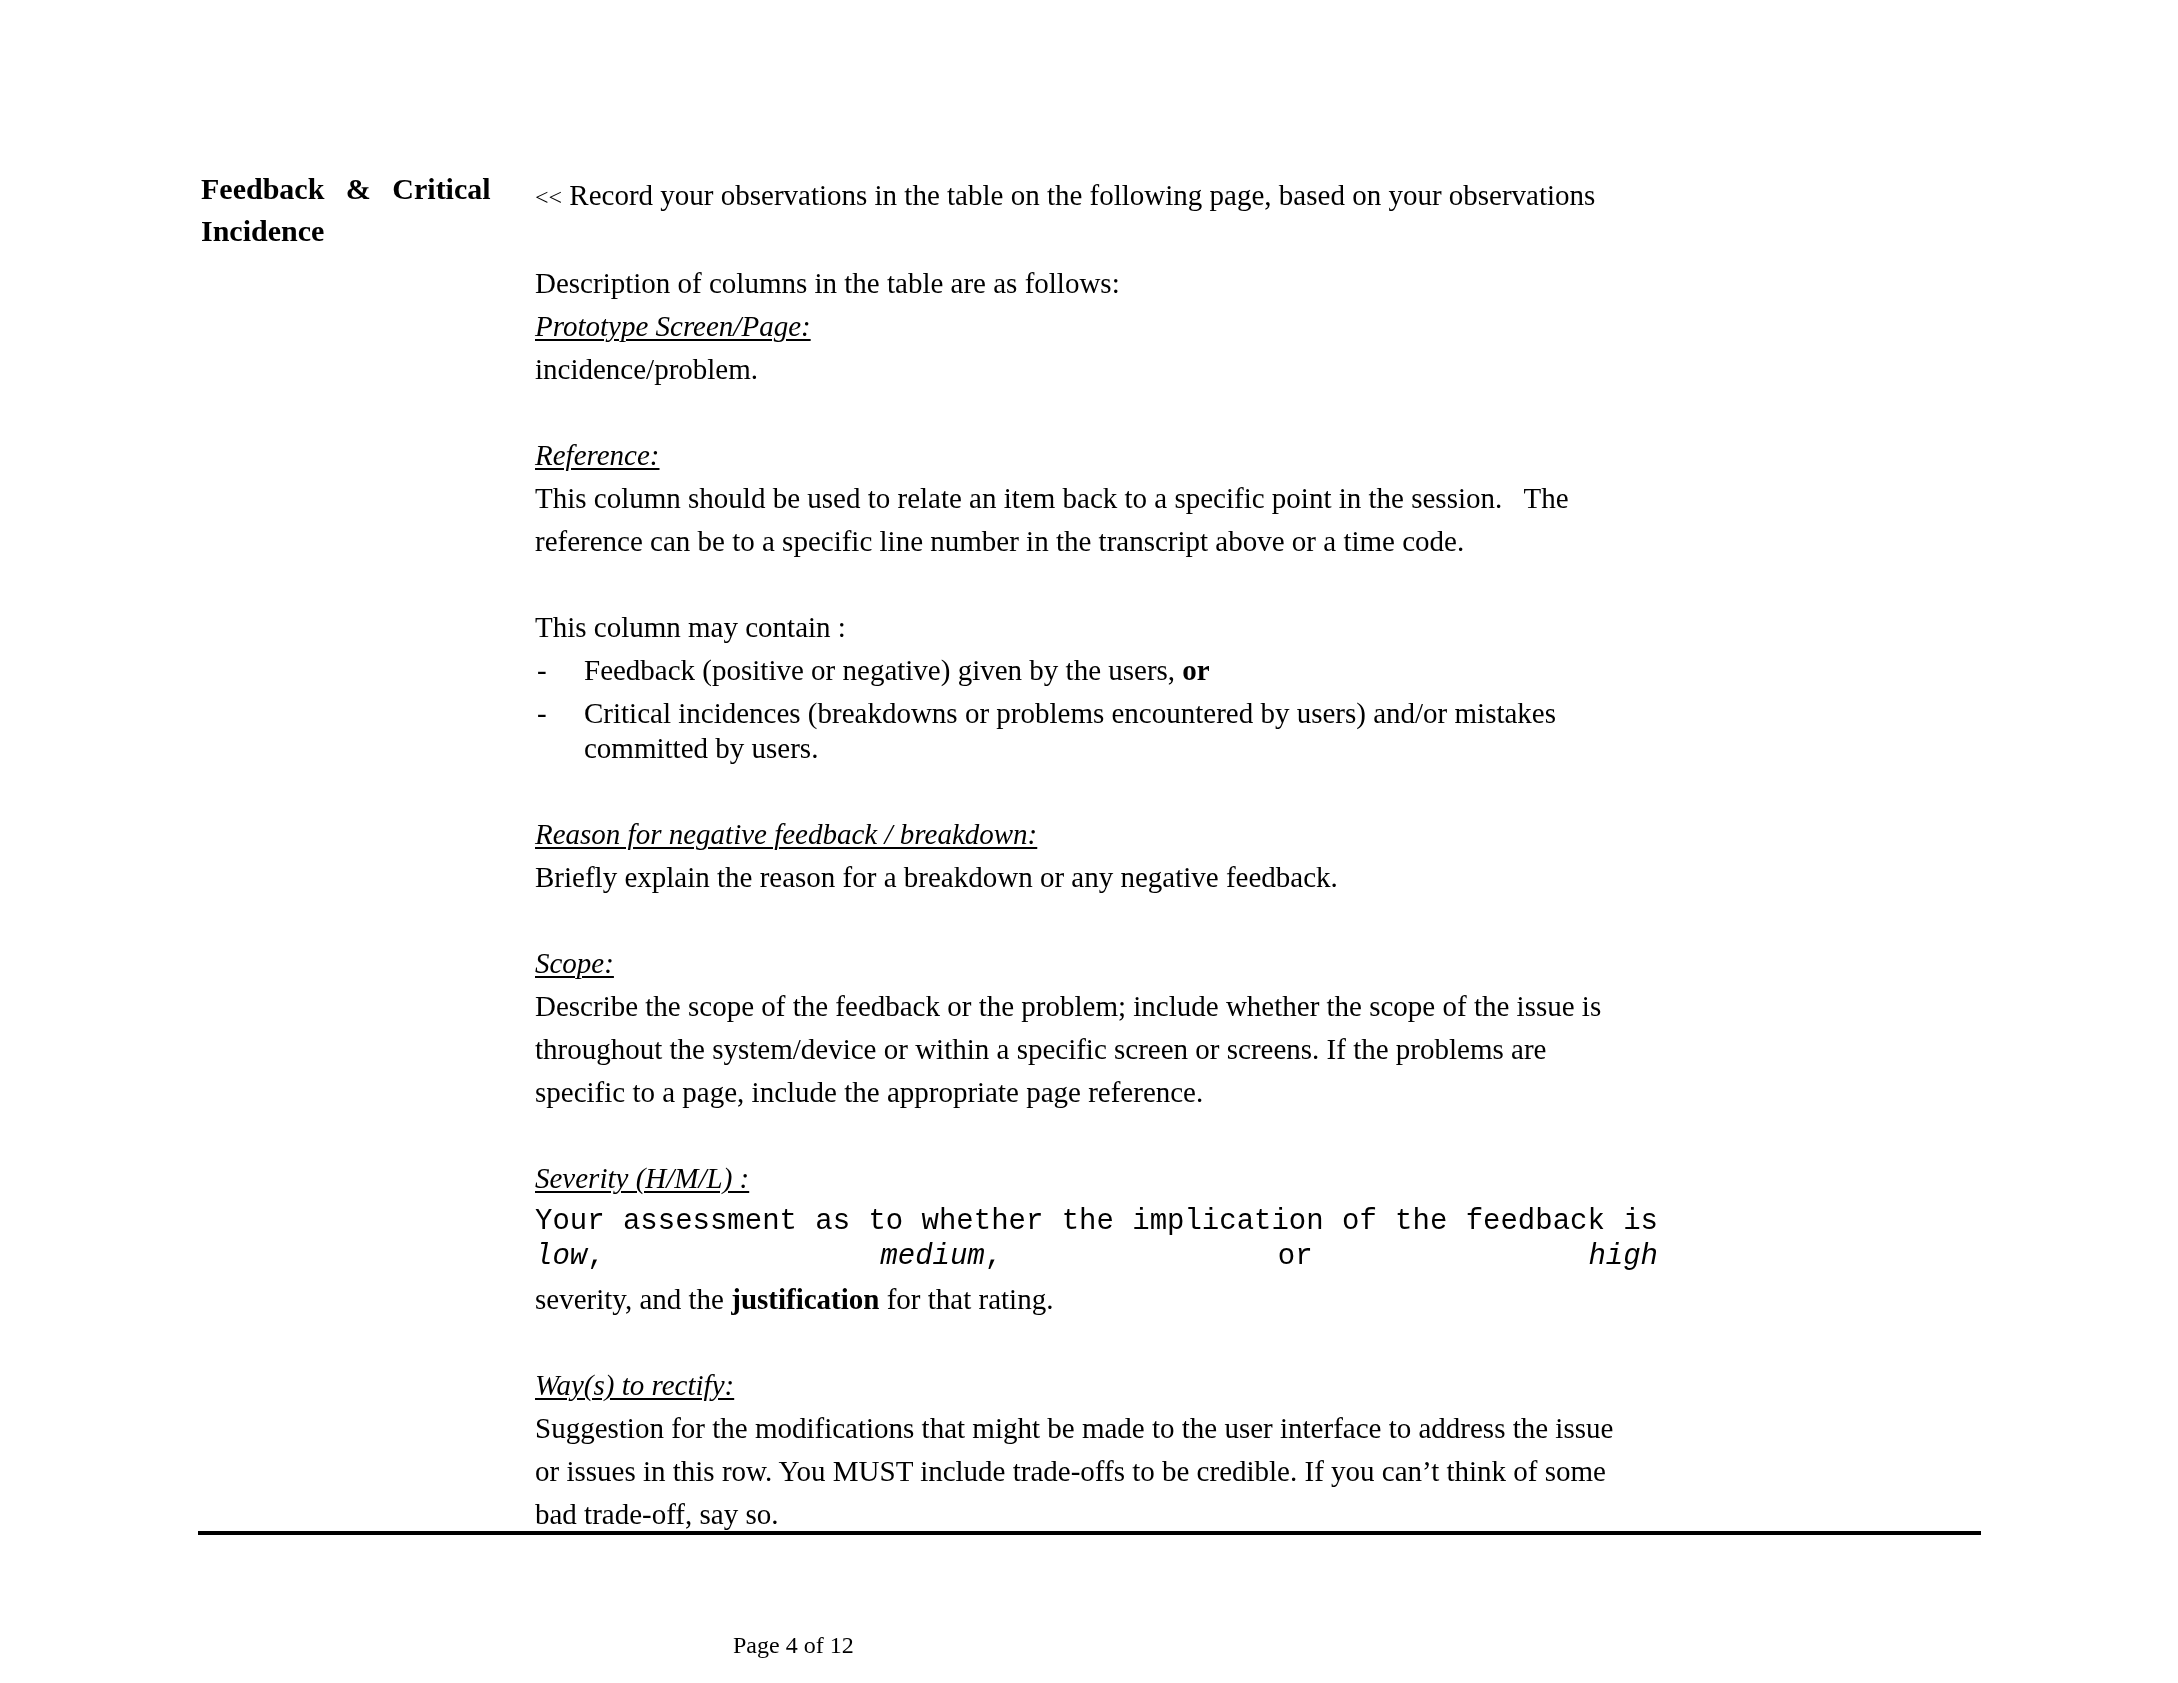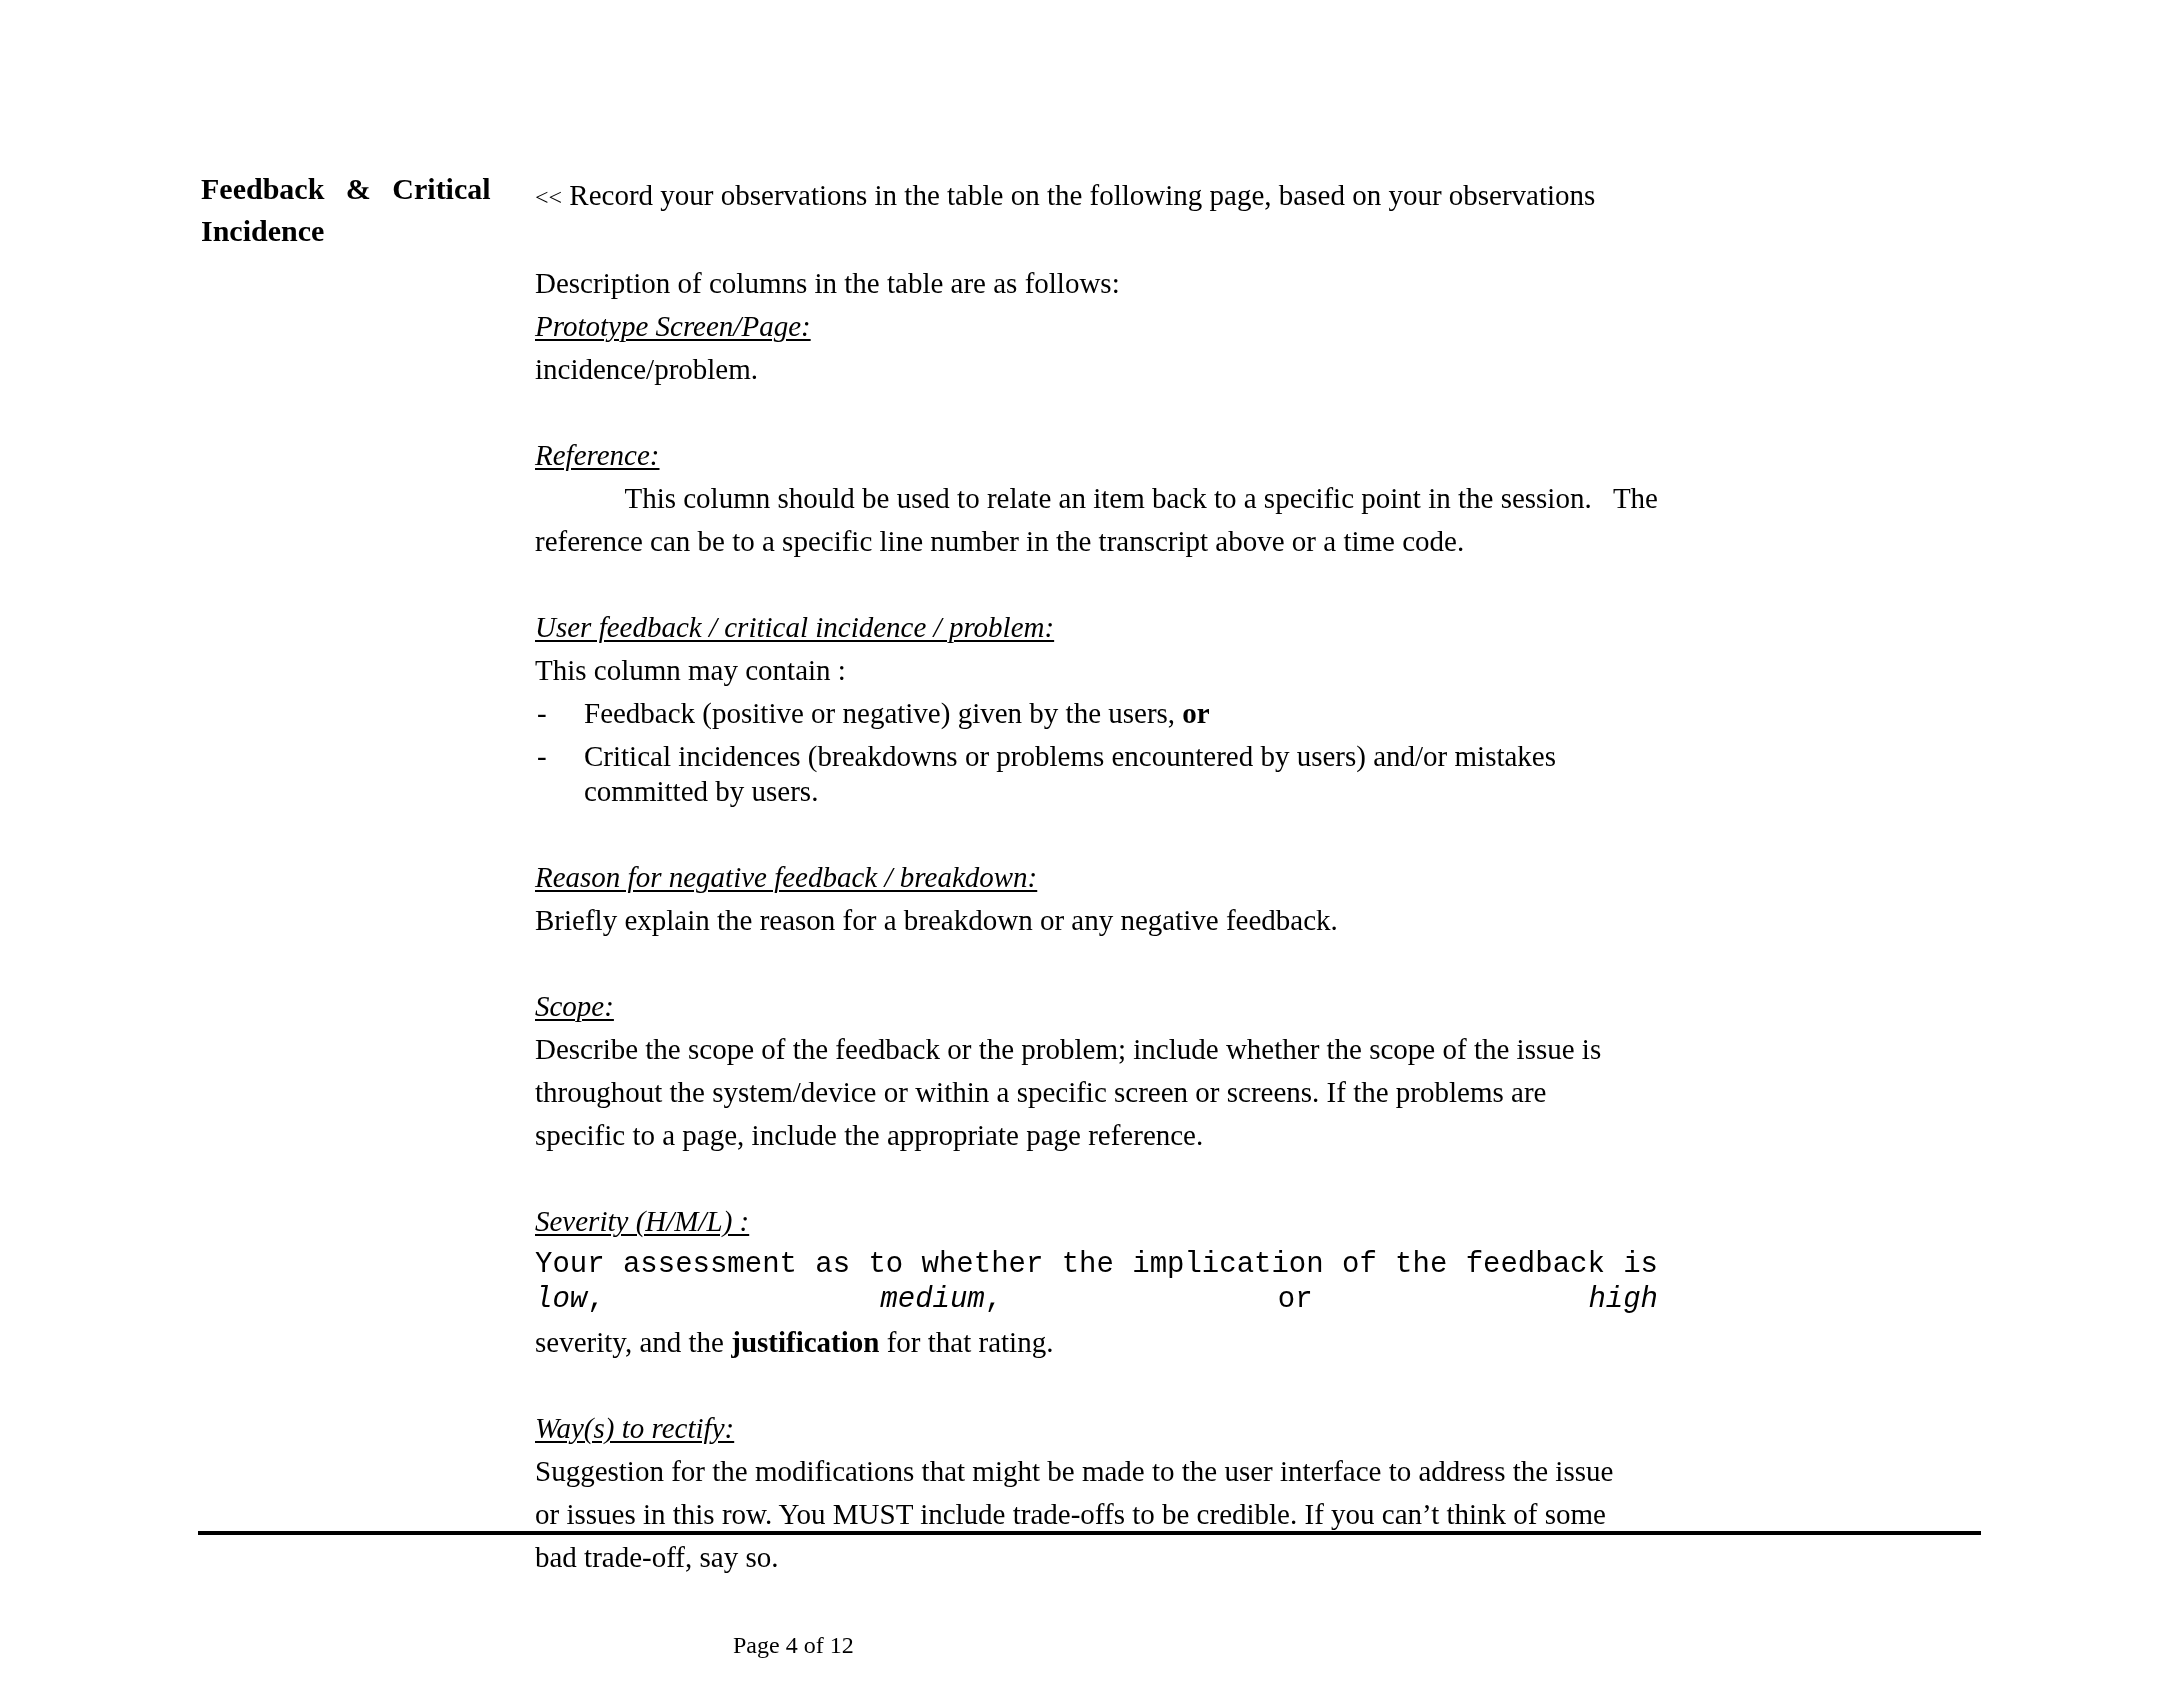--- a/index.html
+++ b/index.html
@@ -46,25 +46,24 @@
   <p><span class="intro-arrows">&lt;&lt;</span><span> Record your observations in the table on the following page, based on your observations</span></p>
   <div class="gap"></div>
 
   <p>Description of columns in the table are as follows:</p>
 
   <p><span class="heading">Prototype Screen/Page:</span></p>
   <p>incidence/problem.</p>
   <div class="gap"></div>
 
   <p><span class="heading">Reference:</span></p>
-  <p style="white-space:pre;text-align:right;">This column should be used to relate an item back to a specific point in the session.   The</p>
+  <p style="white-space:pre;">This column should be used to relate an item back to a specific point in the session.   The</p>
   <p>reference can be to a specific line number in the transcript above or a time code.</p>
   <div class="gap"></div>
 
-  <p><span class="heading">User feedback / critical incidence / problem:</span></p>
   <p>This column may contain :</p>
   <p class="bullet">
     <span class="dash">-</span>
     <span>Feedback (positive or negative) given by the users, </span><b>or</b>
   </p>
   <p class="bullet">
     <span class="dash">-</span>
     <span>Critical incidences (breakdowns or problems encountered by users) and/or mistakes</span><br>
     <span>committed by users.</span>
   </p>

